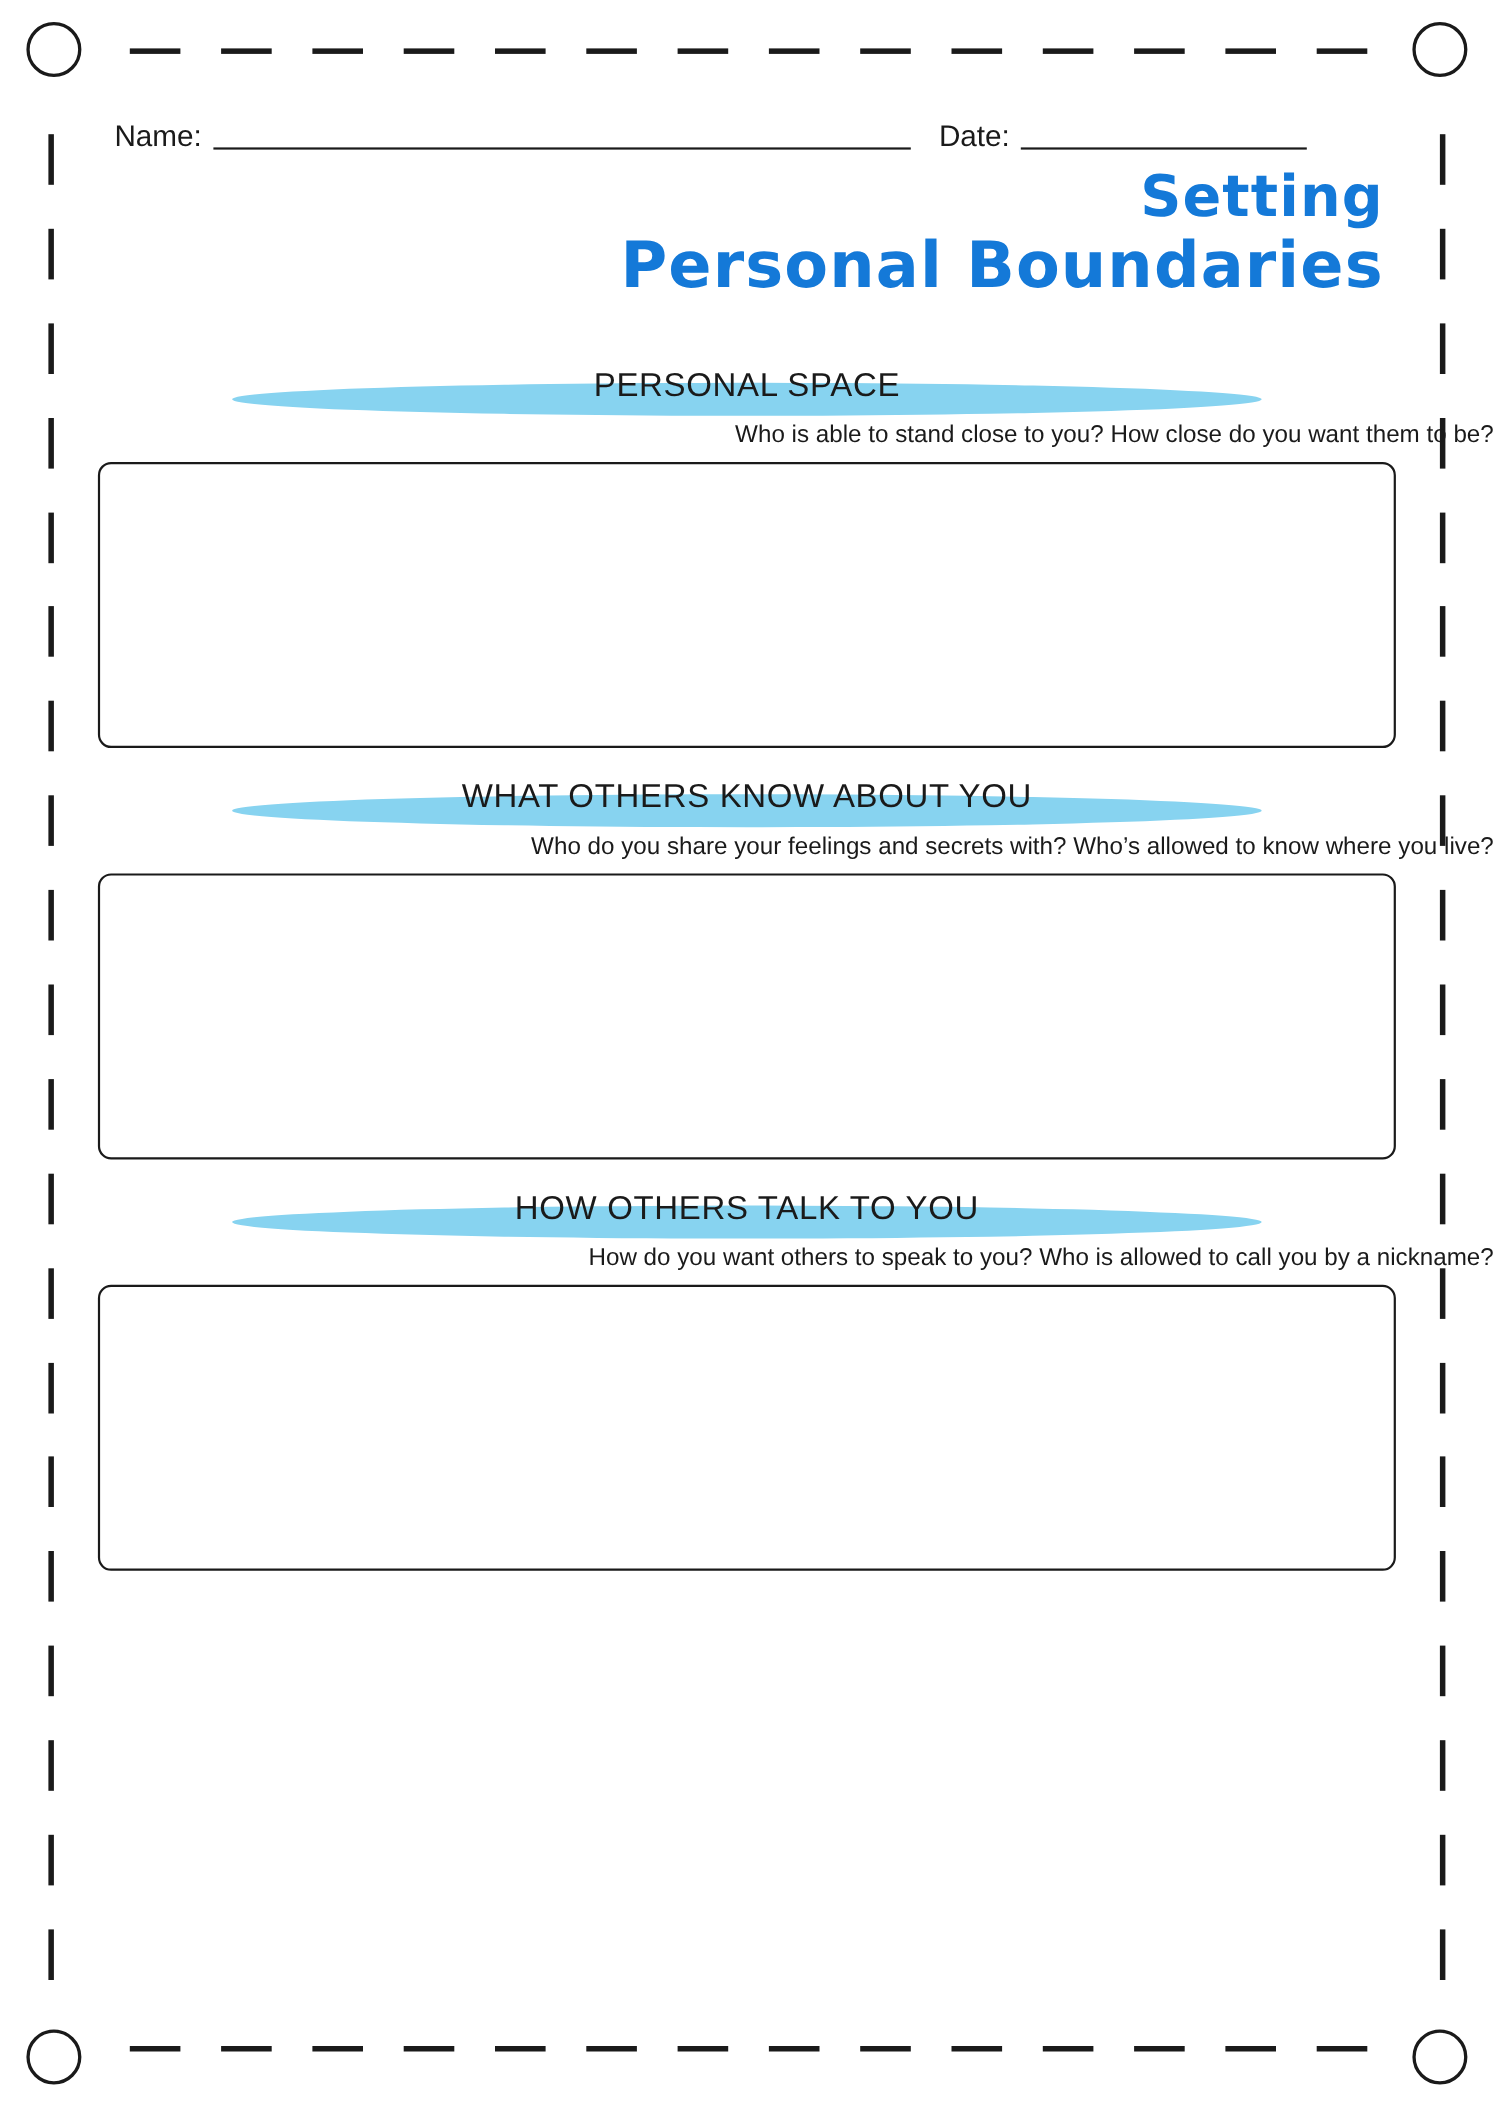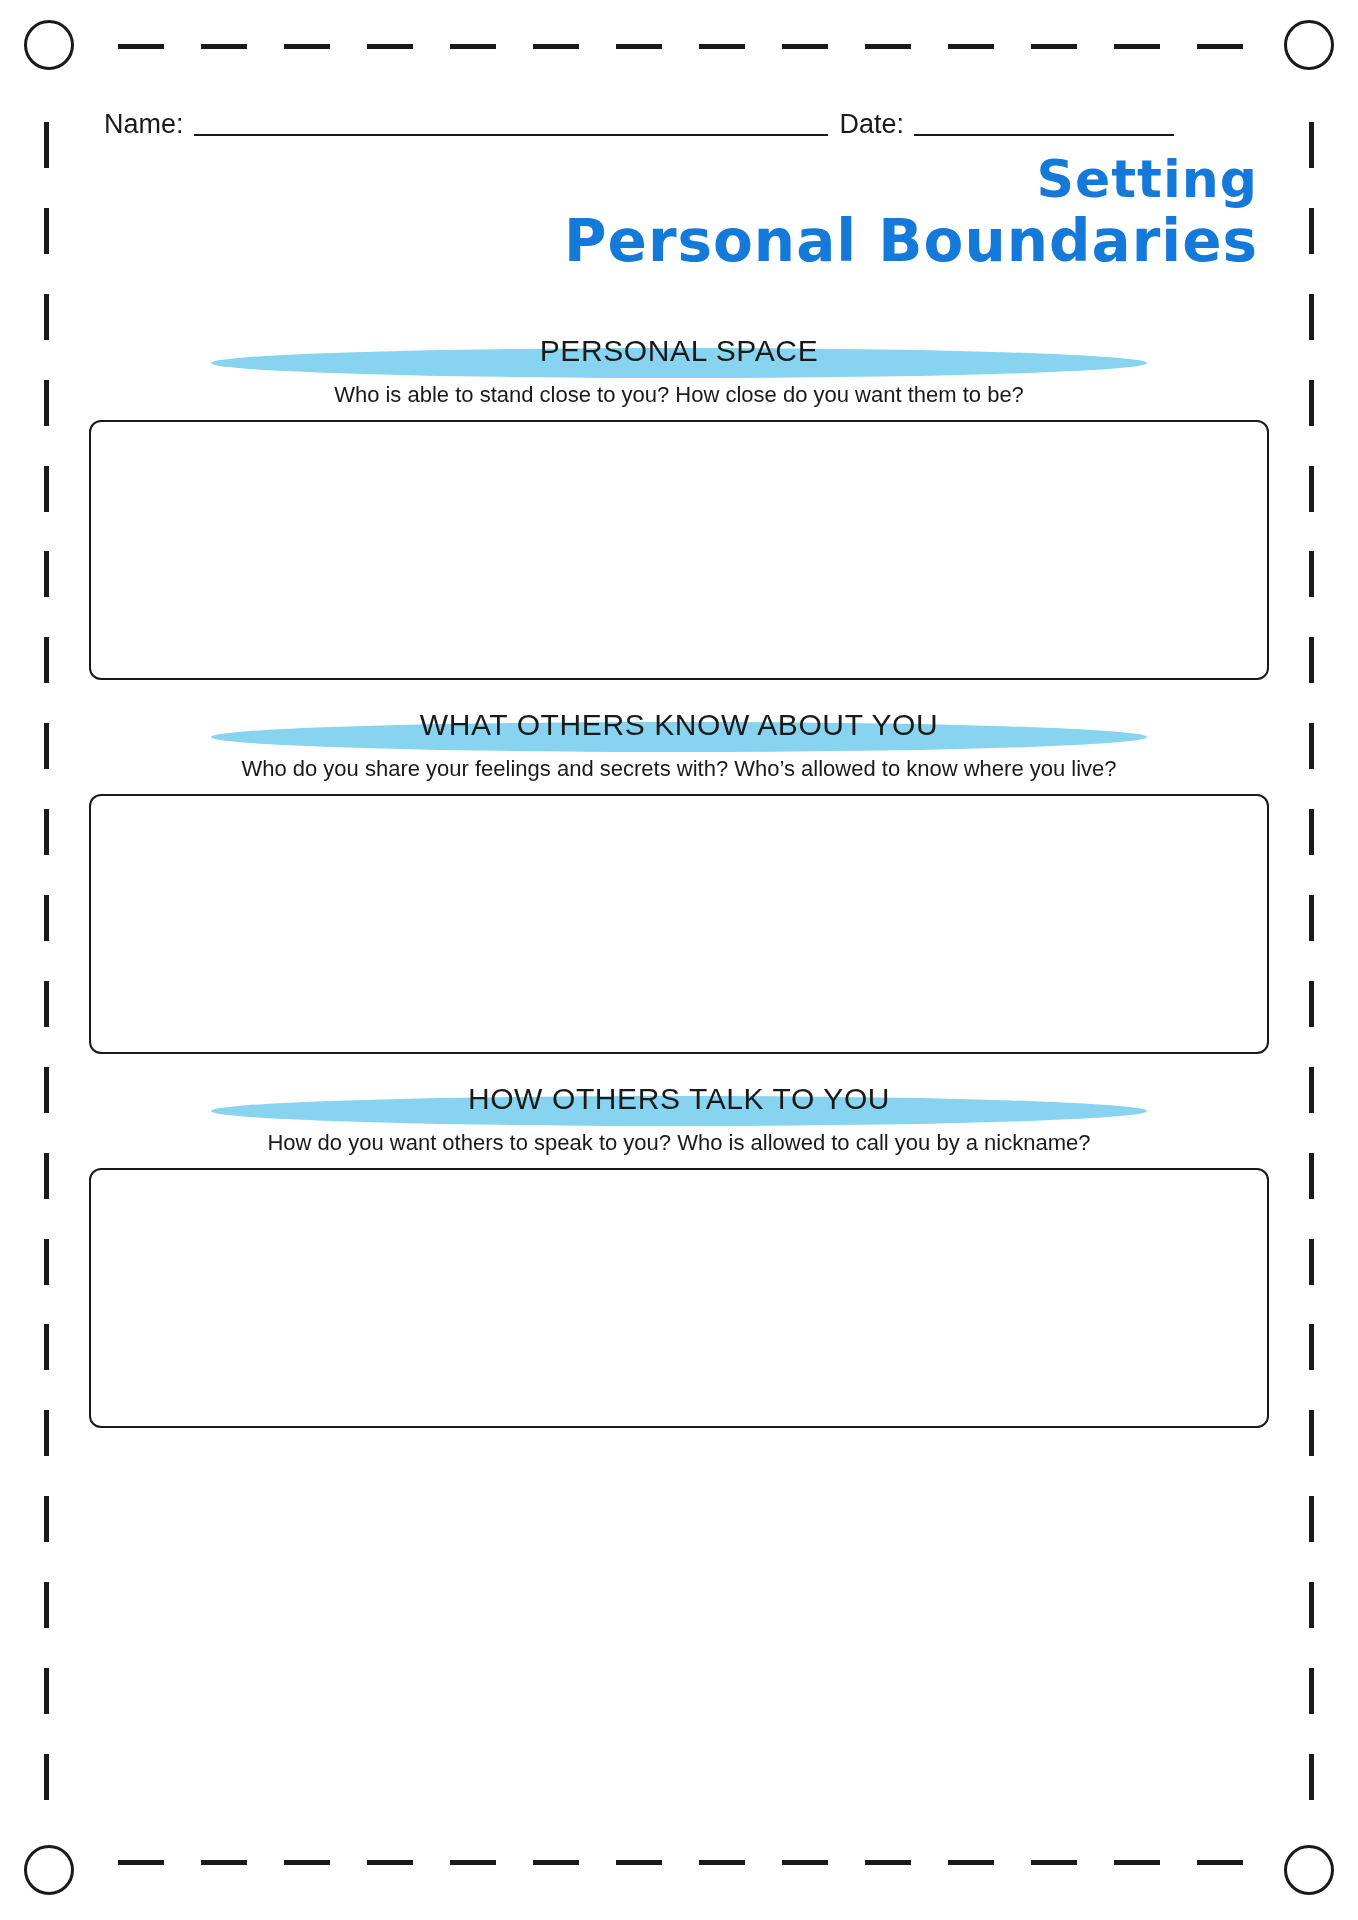--- a/index.html
+++ b/index.html
@@ -84,21 +84,21 @@
     color: #1a1a1a;
   }
   .nd-label { white-space: nowrap; }
   .nd-line {
     border-bottom: 2px solid #1a1a1a;
     height: 26px;
     margin: 0 4px 4px 10px;
   }
   .nd-line.name { width: 634px; }
   .nd-line.date { width: 260px; }
-  .nd-label.date { margin-left: 8px; }
+  .nd-label.date { margin-left: 22px; }
 
   
   .title-wrap {
     position: absolute;
     left: 0;
     top: 150px;
     width: 1258px;
     text-align: right;
     color: #1479d8;
     font-family: "DejaVu Sans", sans-serif;
@@ -129,21 +129,21 @@
   }
   .hl-text {
     position: relative;
     z-index: 1;
     font-size: 30px;
     color: #1a1a1a;
     letter-spacing: 0.6px;
     background: transparent;
   }
   .prompt {
-    text-align: center;
+    text-align: right;
     font-size: 22px;
     color: #1a1a1a;
     margin-top: 4px;
   }
   .answer-box {
     margin: 12px auto 0 auto;
     width: 1180px;
     border: 2px solid #1a1a1a;
     border-radius: 12px;
     box-sizing: border-box;

